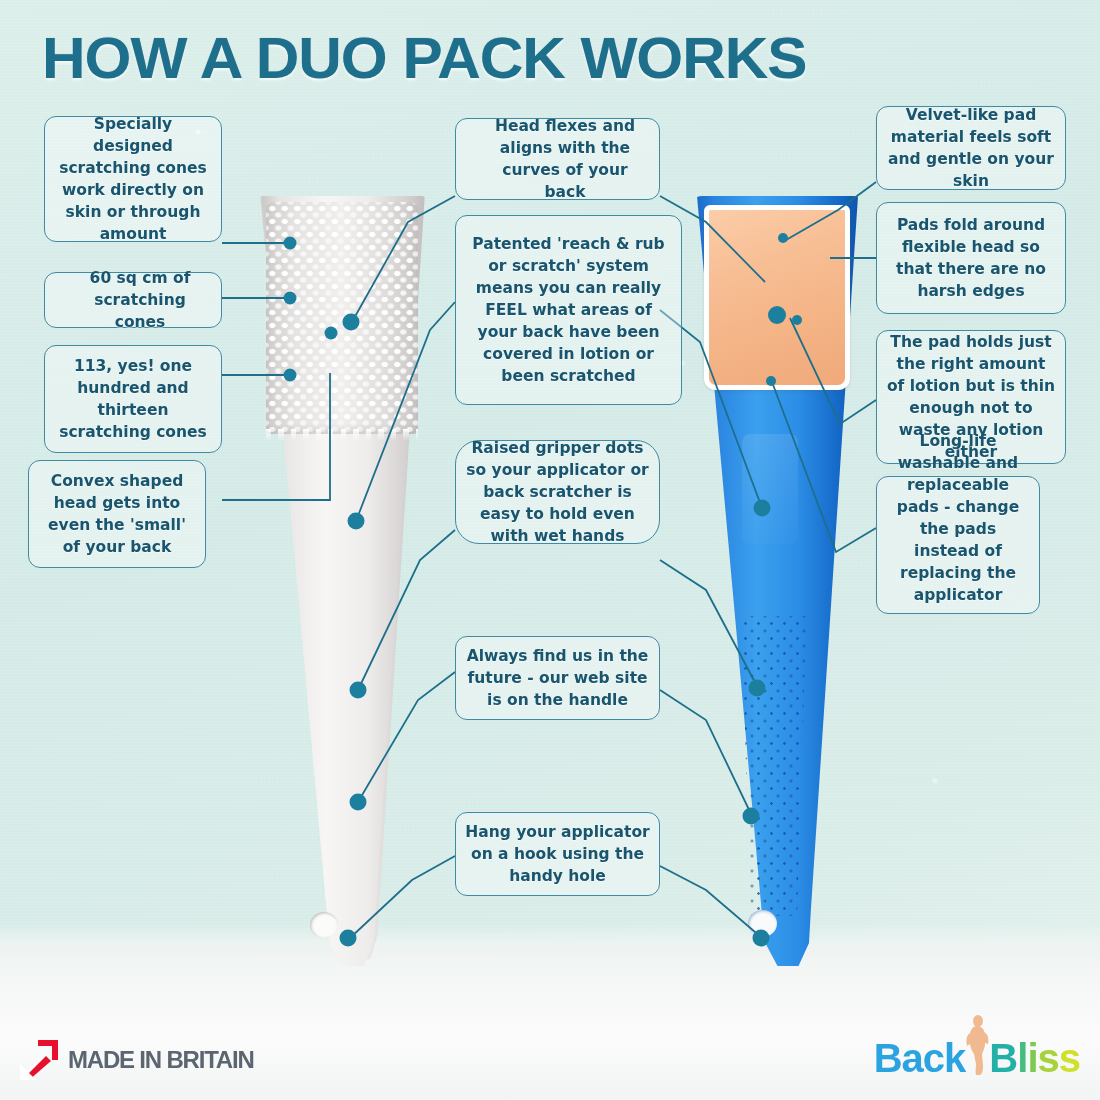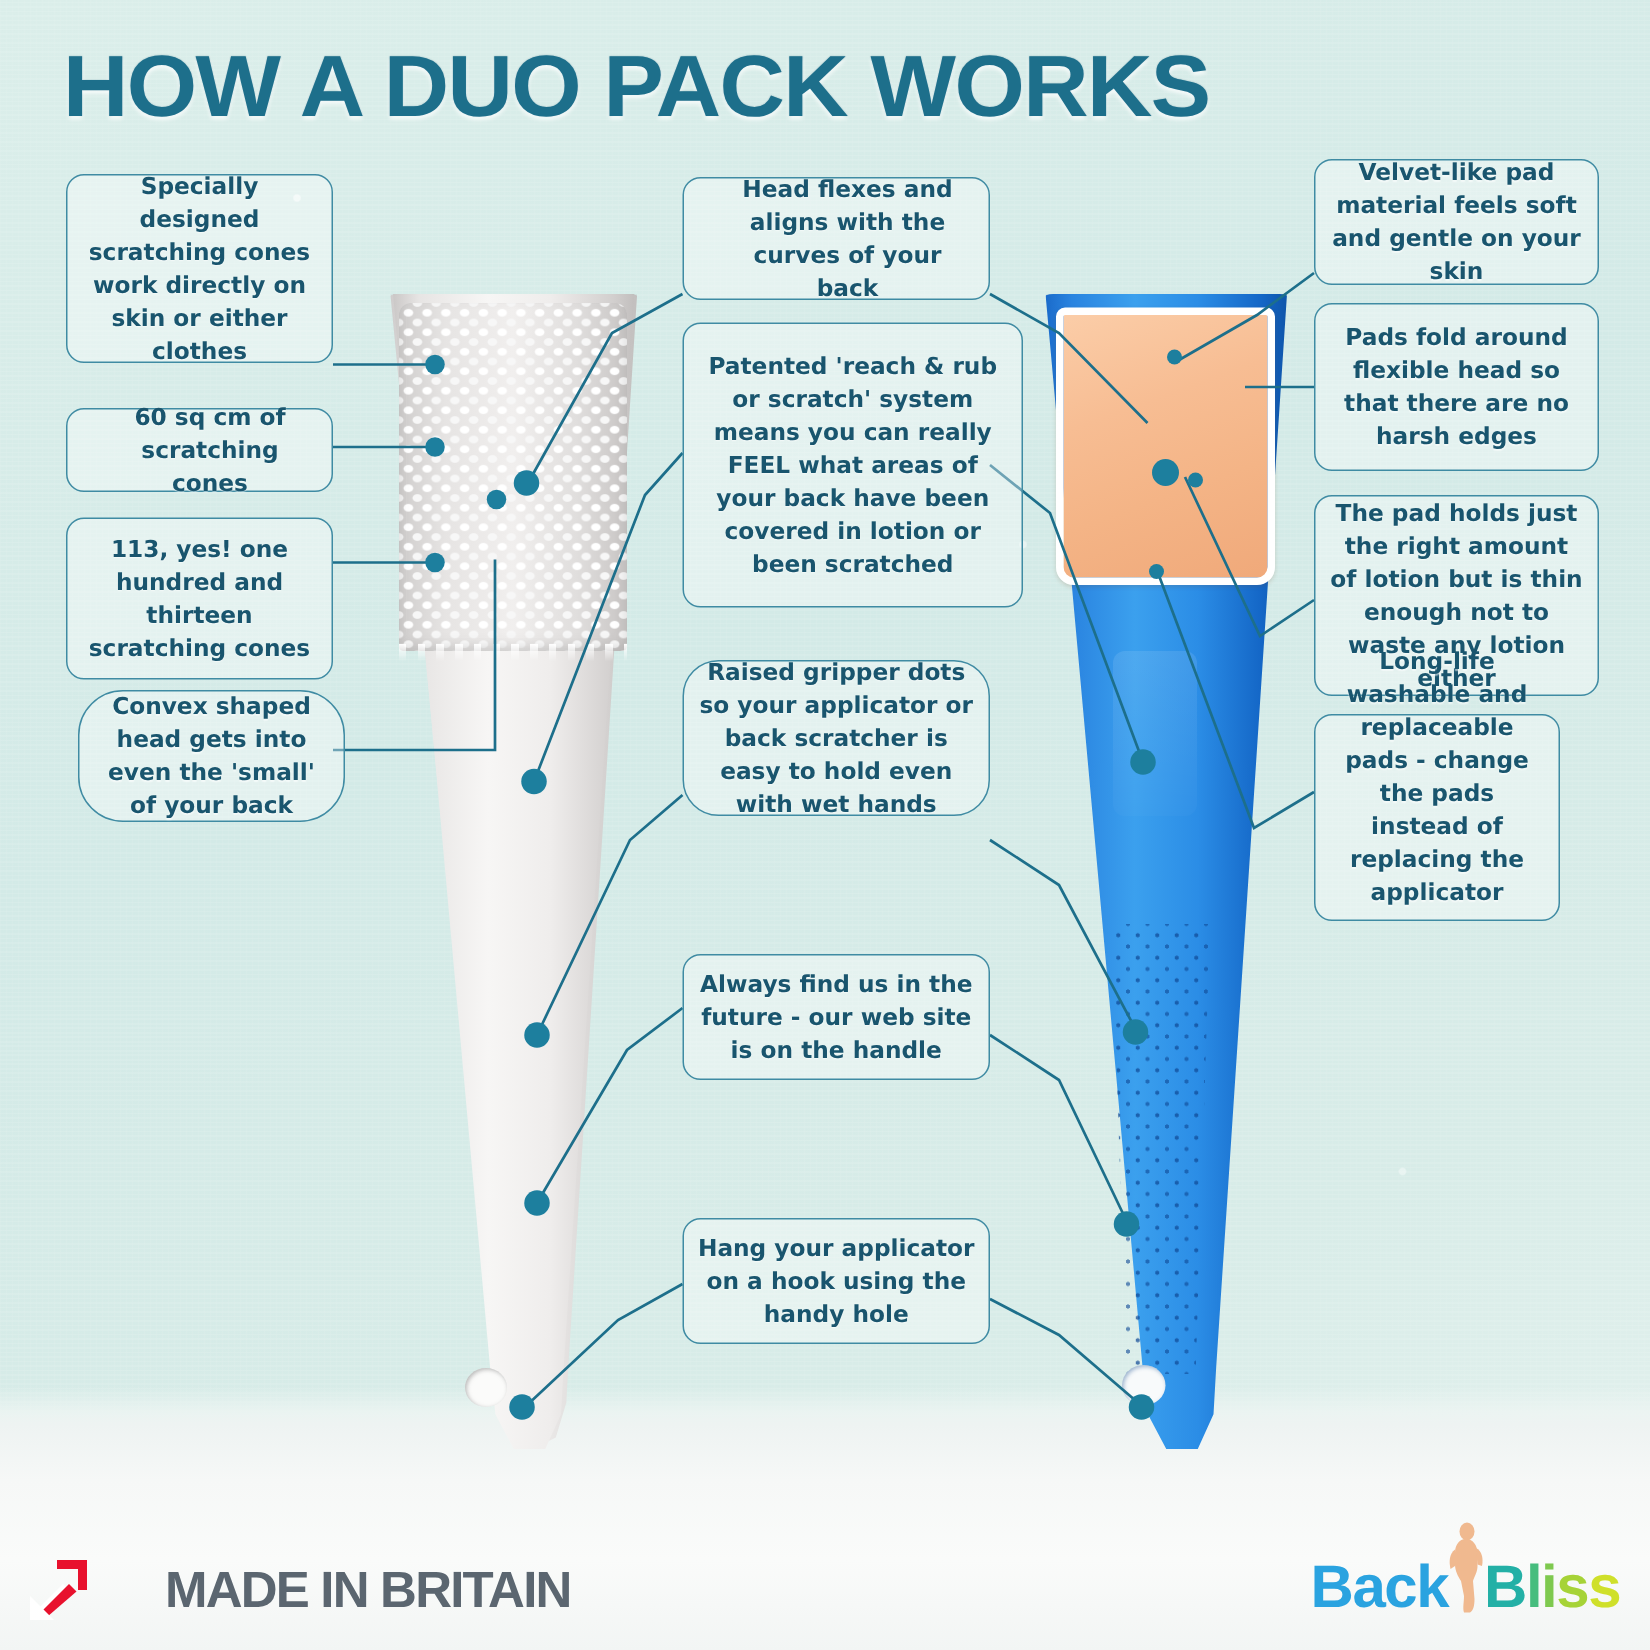--- a/index.html
+++ b/index.html
@@ -159,22 +159,22 @@
   
   .mib{
     position:absolute;left:18px;bottom:20px;z-index:7;
     display:flex;align-items:center;gap:6px;
   }
   .mib-mark{
     width:44px;height:40px;position:relative;flex:none;
   }
   .mib-text{
     font-family:"Liberation Sans", sans-serif;
-    font-weight:bold;font-size:34px;letter-spacing:-1.2px;
-    color:#5b6670;white-space:nowrap;margin-left:42px;
+    font-weight:bold;font-size:24px;letter-spacing:-1.2px;
+    color:#5b6670;white-space:nowrap;
   }
   .bb{
     position:absolute;right:20px;bottom:22px;z-index:7;
     display:flex;align-items:flex-end;white-space:nowrap;
     font-family:"Liberation Sans", sans-serif;
     font-weight:bold;font-size:40px;letter-spacing:-1px;
     line-height:1;
     margin-left:34px;
   }
   .bb-back{color:#2aa3e0;}
@@ -258,29 +258,29 @@
   <div class="product" id="applicator">
     <div class="blue-body"></div>
     <div class="pad"></div>
     <div class="emboss"></div>
     <div class="gripdots"></div>
     <div class="blue-hole"></div>
   </div>
   <div class="blue-reflect" style="left:738px;top:962px;"></div>
 
   <div class="callout" style="left:44px;top:116px;width:178px;height:126px;">
-    <span>Specially designed scratching cones work directly on skin or either clothes</span>
+    <span>Specially designed scratching cones work directly on skin or through amount</span>
   </div>
   <div class="callout" style="left:44px;top:272px;width:178px;height:56px;padding-left:23px;">
     <span>60 sq cm of scratching cones</span>
   </div>
   <div class="callout" style="left:44px;top:345px;width:178px;height:108px;">
     <span>113, yes! one hundred and thirteen scratching cones</span>
   </div>
-  <div class="callout" style="left:52px;top:460px;width:178px;height:88px;border-radius:30px;">
+  <div class="callout" style="left:28px;top:460px;width:178px;height:108px;">
     <span>Convex shaped head gets into even the 'small' of your back</span>
   </div>
 
   <div class="callout" style="left:455px;top:118px;width:205px;height:82px;padding-left:24px;">
     <span>Head flexes and aligns with the curves of your back</span>
   </div>
   <div class="callout" style="left:455px;top:215px;width:227px;height:190px;">
     <span>Patented 'reach &amp; rub or scratch' system means you can really FEEL what areas of your back have been covered in lotion or been scratched</span>
   </div>
   <div class="callout" style="left:455px;top:440px;width:205px;height:104px;border-radius:24px;">

